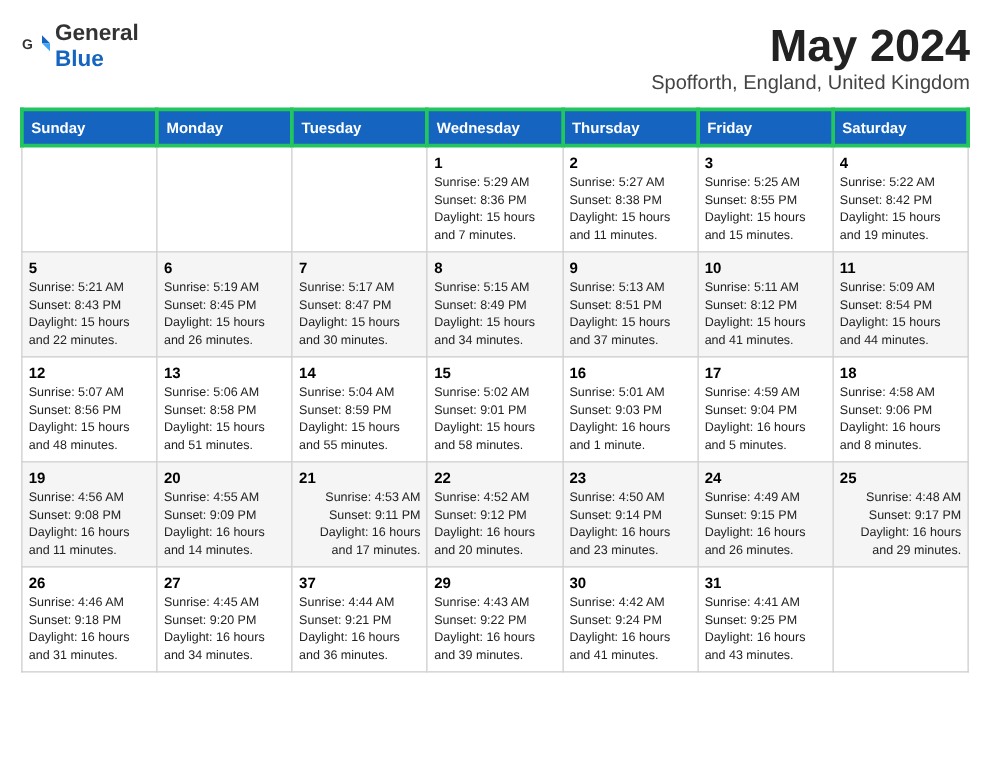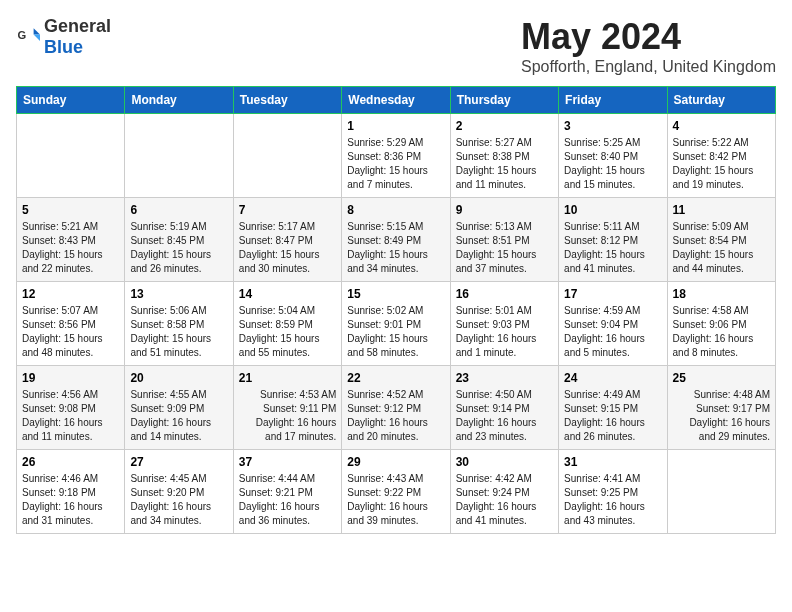--- a/index.html
+++ b/index.html
@@ -29,21 +29,21 @@
     .logo-text-blue {
       font-size: 18px;
       font-weight: bold;
       color: #1565c0;
     }
     .logo-icon {
       width: 24px;
       height: 24px;
     }
     .title-block {
-      text-align: left;
+      text-align: right;
     }
     .main-title {
       font-size: 36px;
       font-weight: bold;
       color: #222;
     }
     .subtitle {
       font-size: 16px;
       color: #444;
       font-weight: normal;
@@ -53,21 +53,21 @@
       border-collapse: collapse;
       font-size: 11px;
     }
     thead tr th {
       background-color: #1565c0;
       color: #fff;
       text-align: left;
       padding: 6px 6px;
       font-size: 12px;
       font-weight: bold;
-      border: 1px solid #22c55e;
+      border: 3px solid #22c55e;
     }
     tbody tr td {
       border: 1px solid #ccc;
       vertical-align: top;
       padding: 5px 5px;
       width: calc(100% / 7);
       min-height: 80px;
     }
     tbody tr:nth-child(even) td {
       background-color: #f5f5f5;
@@ -138,21 +138,21 @@
         <td>
           <span class="day-number">2</span>
           <div class="day-info" style="white-space: pre-line;">Sunrise: 5:27 AM
 Sunset: 8:38 PM
 Daylight: 15 hours
 and 11 minutes.</div>
         </td>
         <td>
           <span class="day-number">3</span>
           <div class="day-info" style="white-space: pre-line;">Sunrise: 5:25 AM
-Sunset: 8:40 PM
+Sunset: 8:55 PM
 Daylight: 15 hours
 and 15 minutes.</div>
         </td>
         <td>
           <span class="day-number">4</span>
           <div class="day-info" style="white-space: pre-line;">Sunrise: 5:22 AM
 Sunset: 8:42 PM
 Daylight: 15 hours
 and 19 minutes.</div>
         </td>

